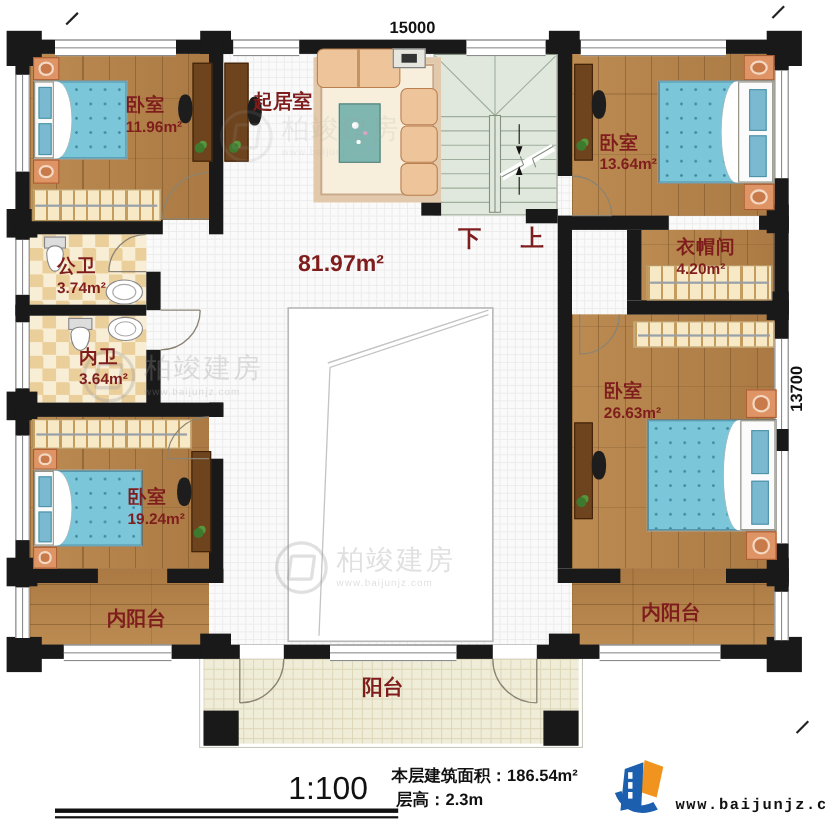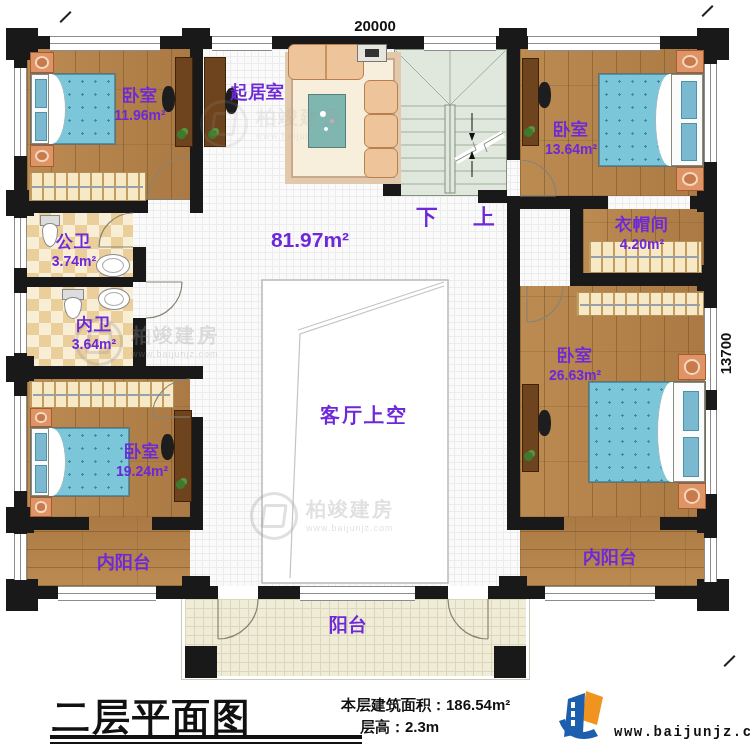--- a/index.html
+++ b/index.html
@@ -63,30 +63,30 @@
   .sink::after{content:'';position:absolute;inset:3px 5px;border:1px solid #aaa;border-radius:50%;}
   .rug{position:absolute;background:#f7efdc;border:6px solid #e3c9ab;box-shadow:inset 0 0 0 2px #caa98b;}
   .sofa{position:absolute;background:#eec49a;border:1px solid #b97f4f;border-radius:6px;}
   .sofa2{background-image:linear-gradient(90deg,transparent 48%,#c8935f 48% 52%,transparent 52%);}
   .ctable{position:absolute;background:#7fb7b0;border:1px solid #557f78;}
   .ctable::after{content:'';position:absolute;left:30%;top:30%;width:6px;height:6px;border-radius:50%;background:#fff;
         box-shadow:9px 7px 0 -1px #d9a7c0,3px 15px 0 -1px #fff,13px 20px 0 -2px #88aadd;}
   .tv{position:absolute;background:#e6e6de;border:1px solid #777;}
   .tv::after{content:'';position:absolute;inset:4px 7px;background:#333;}
   
-  .rl{position:absolute;transform:translateX(-50%);text-align:center;color:#6d28d9;font-weight:700;white-space:nowrap;}
+  .rl{position:absolute;transform:translateX(-50%);text-align:left;color:#7f1d1d;font-weight:700;white-space:nowrap;}
   .rname{display:block;font-size:17px;letter-spacing:1px;}
   .rarea{display:block;font-size:14px;}
   .dim{position:absolute;color:#111;font-weight:700;font-size:15px;text-align:center;}
   .tick{position:absolute;width:15px;height:2px;background:#222;transform:rotate(-45deg);}
   
   .wm{position:absolute;display:flex;align-items:center;gap:8px;color:#9a9a9a;opacity:.30;}
   .wmc{width:42px;height:42px;border:3px solid #9a9a9a;border-radius:50%;position:relative;flex:0 0 auto;}
   .wmc::after{content:'';position:absolute;inset:9px;border:3px solid #9a9a9a;border-radius:3px;transform:skewX(-8deg);}
-  .wmt{font-size:20px;font-weight:700;letter-spacing:2px;line-height:1;}
+  .wmt{font-size:25px;font-weight:400;letter-spacing:2px;line-height:1;}
   .wmu{display:block;font-size:9px;font-weight:400;letter-spacing:1px;margin-top:3px;}
   
   .ftitle{position:absolute;font-size:38px;font-weight:700;letter-spacing:2px;color:#111;}
   .fscale{position:absolute;font-size:29px;font-weight:400;color:#111;}
   .fline{position:absolute;background:#111;}
   .fstat{position:absolute;font-size:15px;font-weight:600;color:#111;white-space:nowrap;}
   .brand{position:absolute;font-size:27px;font-weight:900;letter-spacing:4px;color:#111;}
   .brandurl{position:absolute;font-size:14px;font-weight:700;letter-spacing:1.5px;color:#111;
             font-family:"Liberation Mono","DejaVu Sans Mono",monospace;}
 </style>
@@ -328,49 +328,46 @@
     <span class="rname">卧室</span>
     <span class="rarea">19.24m²</span>
   </div>
   <div class="rl" style="left:575px;top:344px">
     <span class="rname">卧室</span>
     <span class="rarea">26.63m²</span>
   </div>
   <div class="rl" style="left:310px;top:228px;font-size:21px">
     <span>81.97m²</span>
   </div>
-  <div class="rl" style="left:364px;top:402px;font-size:20px;letter-spacing:2px">
-    <span>客厅上空</span>
-  </div>
   <div class="rl" style="left:124px;top:550px;font-size:18px">
     <span>内阳台</span>
   </div>
   <div class="rl" style="left:610px;top:545px;font-size:18px">
     <span>内阳台</span>
   </div>
   <div class="rl" style="left:348px;top:612px;font-size:19px">
     <span>阳台</span>
   </div>
   <div class="rl" style="left:427px;top:203px;font-size:21px">
     <span>下</span>
   </div>
   <div class="rl" style="left:484px;top:203px;font-size:21px">
     <span>上</span>
   </div>
 
-  <div class="dim" style="left:340px;top:17px;width:70px">20000</div>
+  <div class="dim" style="left:340px;top:17px;width:70px">15000</div>
   <div class="dim" style="left:688px;top:345px;width:74px;transform:rotate(-90deg)">13700</div>
   <div class="tick" style="left:58px;top:16px"></div>
   <div class="tick" style="left:700px;top:10px"></div>
   <div class="tick" style="left:722px;top:660px"></div>
 
-  <div class="ftitle" style="left:52px;top:692px">二层平面图</div>
+  <div class="fscale" style="left:262px;top:701px">1:100</div>
   <div class="fline" style="left:50px;top:735px;width:312px;height:4px"></div>
   <div class="fline" style="left:50px;top:742px;width:312px;height:2px"></div>
-  <div class="fstat" style="left:341px;top:696px">本层建筑面积：186.54m²</div>
+  <div class="fstat" style="left:356px;top:696px">本层建筑面积：186.54m²</div>
   <div class="fstat" style="left:360px;top:718px">层高：2.3m</div>
   <svg class="abs" style="left:556px;top:688px" width="54" height="54" viewBox="0 0 54 54">
     <path d="M30,3 L47,9 L41,37 L26,32 Z" fill="#f0941f"></path>
     <path d="M12,11 L29,5 L27,45 L8,49 Z" fill="#1b5fae"></path>
     <rect x="15" y="14" width="4" height="6" fill="#fff"></rect>
       <rect x="15" y="23" width="4" height="6" fill="#fff"></rect>
     <rect x="15" y="32" width="4" height="6" fill="#fff"></rect>
     <path d="M3,33 C9,50 26,55 42,48 L38,41 C26,47 13,45 9,31 Z" fill="#1b5fae"></path>
   </svg>
   <div class="brandurl" style="left:614px;top:724px">www.baijunjz.com</div>

